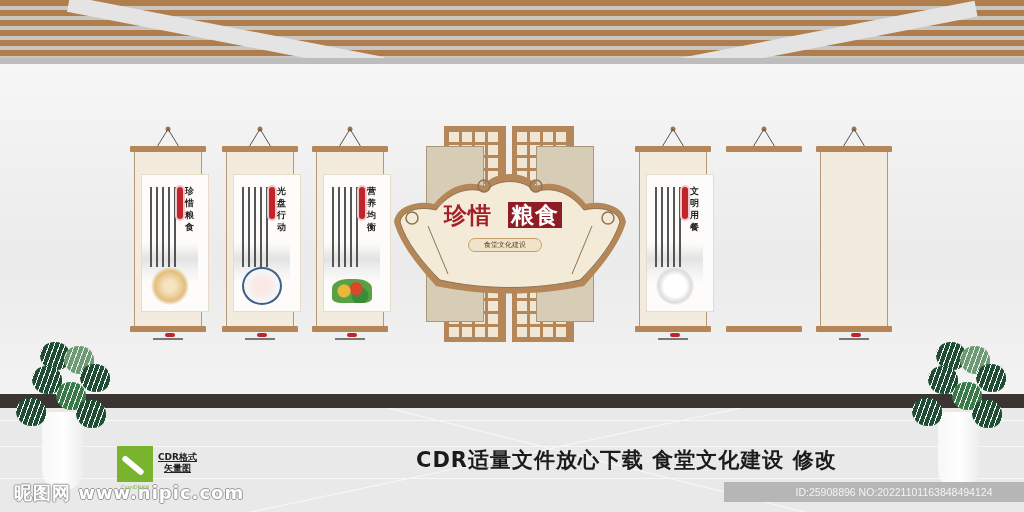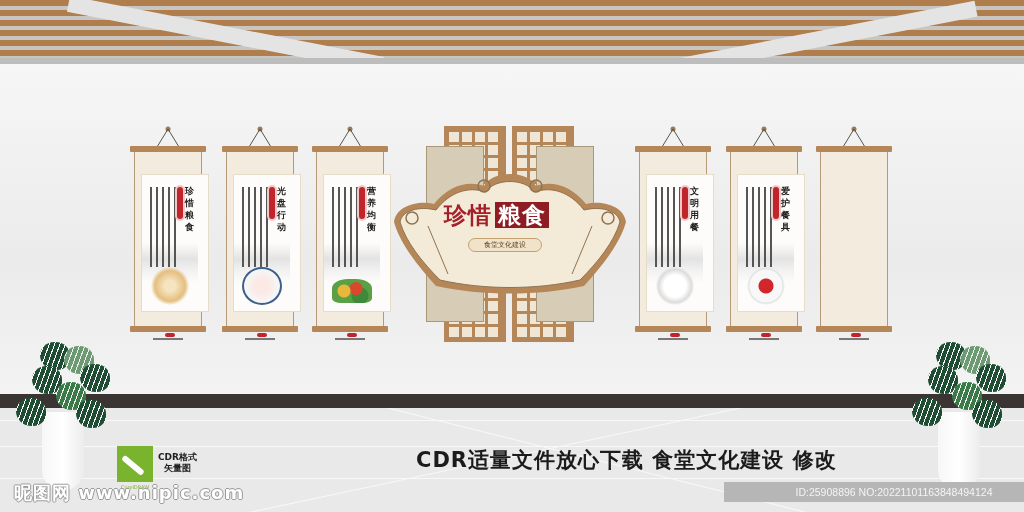--- a/index.html
+++ b/index.html
@@ -45,36 +45,36 @@
   .lattice { position: absolute; top: 0; width: 62px; height: 216px; border: 5px solid #b58758; background:
       repeating-linear-gradient(0deg, transparent 0 10px, #b58758 10px 13px),
       repeating-linear-gradient(90deg, transparent 0 10px, #b58758 10px 13px); background-color: #efe6d6; }
   .lattice.l { left: 56px; }
   .lattice.r { left: 124px; }
   .panel { position: absolute; top: 20px; width: 58px; height: 176px; background: #d7cdb7; border: 1px solid #a89878; }
   .panel.l { left: 38px; }
   .panel.r { left: 148px; }
   .fan { position: absolute; left: 0; top: 30px; width: 244px; height: 140px; }
   .fan-title { position: absolute; left: 56px; top: 74px; font-size: 23px; font-weight: bold; color: #a3202a; letter-spacing: 1px; font-family: "DejaVu Sans", sans-serif; }
-  .fan-title .hl { background: #8e1c24; color: #fff; padding: 0 3px; margin-left: 3px; }
+  .fan-title .hl { background: #8e1c24; color: #fff; padding: 0 3px; margin-left: 16px; }
   .fan-sub { position: absolute; left: 80px; top: 112px; width: 74px; height: 14px; border: 1px solid #c3a06e; border-radius: 7px; background: #f0e3c9; font-size: 7px; line-height: 12px; text-align: center; color: #5a3d1c; }
 
   
   .plant { position: absolute; top: 340px; width: 100px; height: 150px; }
   .pot { position: absolute; left: 28px; top: 72px; width: 42px; height: 78px; background: linear-gradient(90deg,#f7f7f7,#ffffff 50%,#ececec); border-radius: 0 0 20px 20px; }
   .leaf { position: absolute; width: 30px; height: 28px; border-radius: 50% 50% 45% 55%; background:
       repeating-linear-gradient(110deg, #1f4d33 0 4px, #ffffff 4px 5px); }
   .leaf.light { background: repeating-linear-gradient(110deg, #6c9a72 0 4px, #f0f0f0 4px 5px); }
   .leaf.mid { background: repeating-linear-gradient(110deg, #3a7a48 0 4px, #f5f5f5 4px 5px); }
 
   
   .cdr-logo { position: absolute; left: 117px; top: 446px; width: 36px; height: 36px; background: #7ab32e; }
   .cdr-logo .pen { position: absolute; left: 6px; top: 8px; width: 26px; height: 6px; background: #fff; transform: rotate(40deg); transform-origin: left center; border-radius: 3px; }
   .cdr-logo .brand { position: absolute; left: 0; bottom: -8px; width: 36px; font-size: 5px; color: #7ab32e; text-align: center; }
-  .cdr-label { position: absolute; left: 158px; top: 452px; font-size: 9px; line-height: 11px; color: #222; font-weight: bold; text-align: center; }
+  .cdr-label { position: absolute; left: 158px; top: 452px; font-size: 9px; line-height: 11px; color: #222; font-weight: bold; text-align: center; text-decoration: underline; }
   .promo { position: absolute; left: 416px; top: 446px; font-size: 21px; font-weight: bold; color: #1b1b1b; letter-spacing: 1px; }
   .watermark { position: absolute; left: 14px; top: 481px; font-size: 18px; color: #fff; font-weight: bold;
                text-shadow: -1px 0 #999, 1px 0 #999, 0 -1px #999, 0 1px #999; letter-spacing: 1px; }
   .idbox { position: absolute; left: 724px; top: 482px; width: 340px; height: 20px; background: #b6b6b6; color: #f4f4f4; font-size: 10.5px; line-height: 20px; text-align: center; font-family: "Liberation Sans", sans-serif; }
 </style>
 </head>
 <body>
 
 <div class="ceiling">
   <div class="slat" style="top:0px"></div>
@@ -194,31 +194,20 @@
   </div>
   <div class="rod bottom"></div>
 </div>
 
 <div class="scroll" style="left:726px">
   <svg class="hanger" viewBox="0 0 28 22">
       <circle cx="14" cy="3" r="2.5" fill="#9a7a55"></circle>
       <path d="M14 3 L3 21 M14 3 L25 21" stroke="#555" stroke-width="1" fill="none"></path>
     </svg>
   <div class="rod top"></div>
-  <div class="paper">
-    <div class="inner">
-      <div class="mist"></div>
-      <div class="lines"></div>
-      <div class="redbar"></div>
-      <div class="title">爱护餐具</div>
-      <div class="art" style="background:radial-gradient(circle,#d3262c 0 7px,#f8f8f8 8px 16px,#e2e2e2 17px,transparent 19px);"></div>
-    </div>
-    <div class="foot"></div>
-    <div class="seal"></div>
-  </div>
   <div class="rod bottom"></div>
 </div>
 
 <div class="scroll" style="left:816px">
   <svg class="hanger" viewBox="0 0 28 22">
       <circle cx="14" cy="3" r="2.5" fill="#9a7a55"></circle>
       <path d="M14 3 L3 21 M14 3 L25 21" stroke="#555" stroke-width="1" fill="none"></path>
     </svg>
   <div class="rod top"></div>
   <div class="paper">

